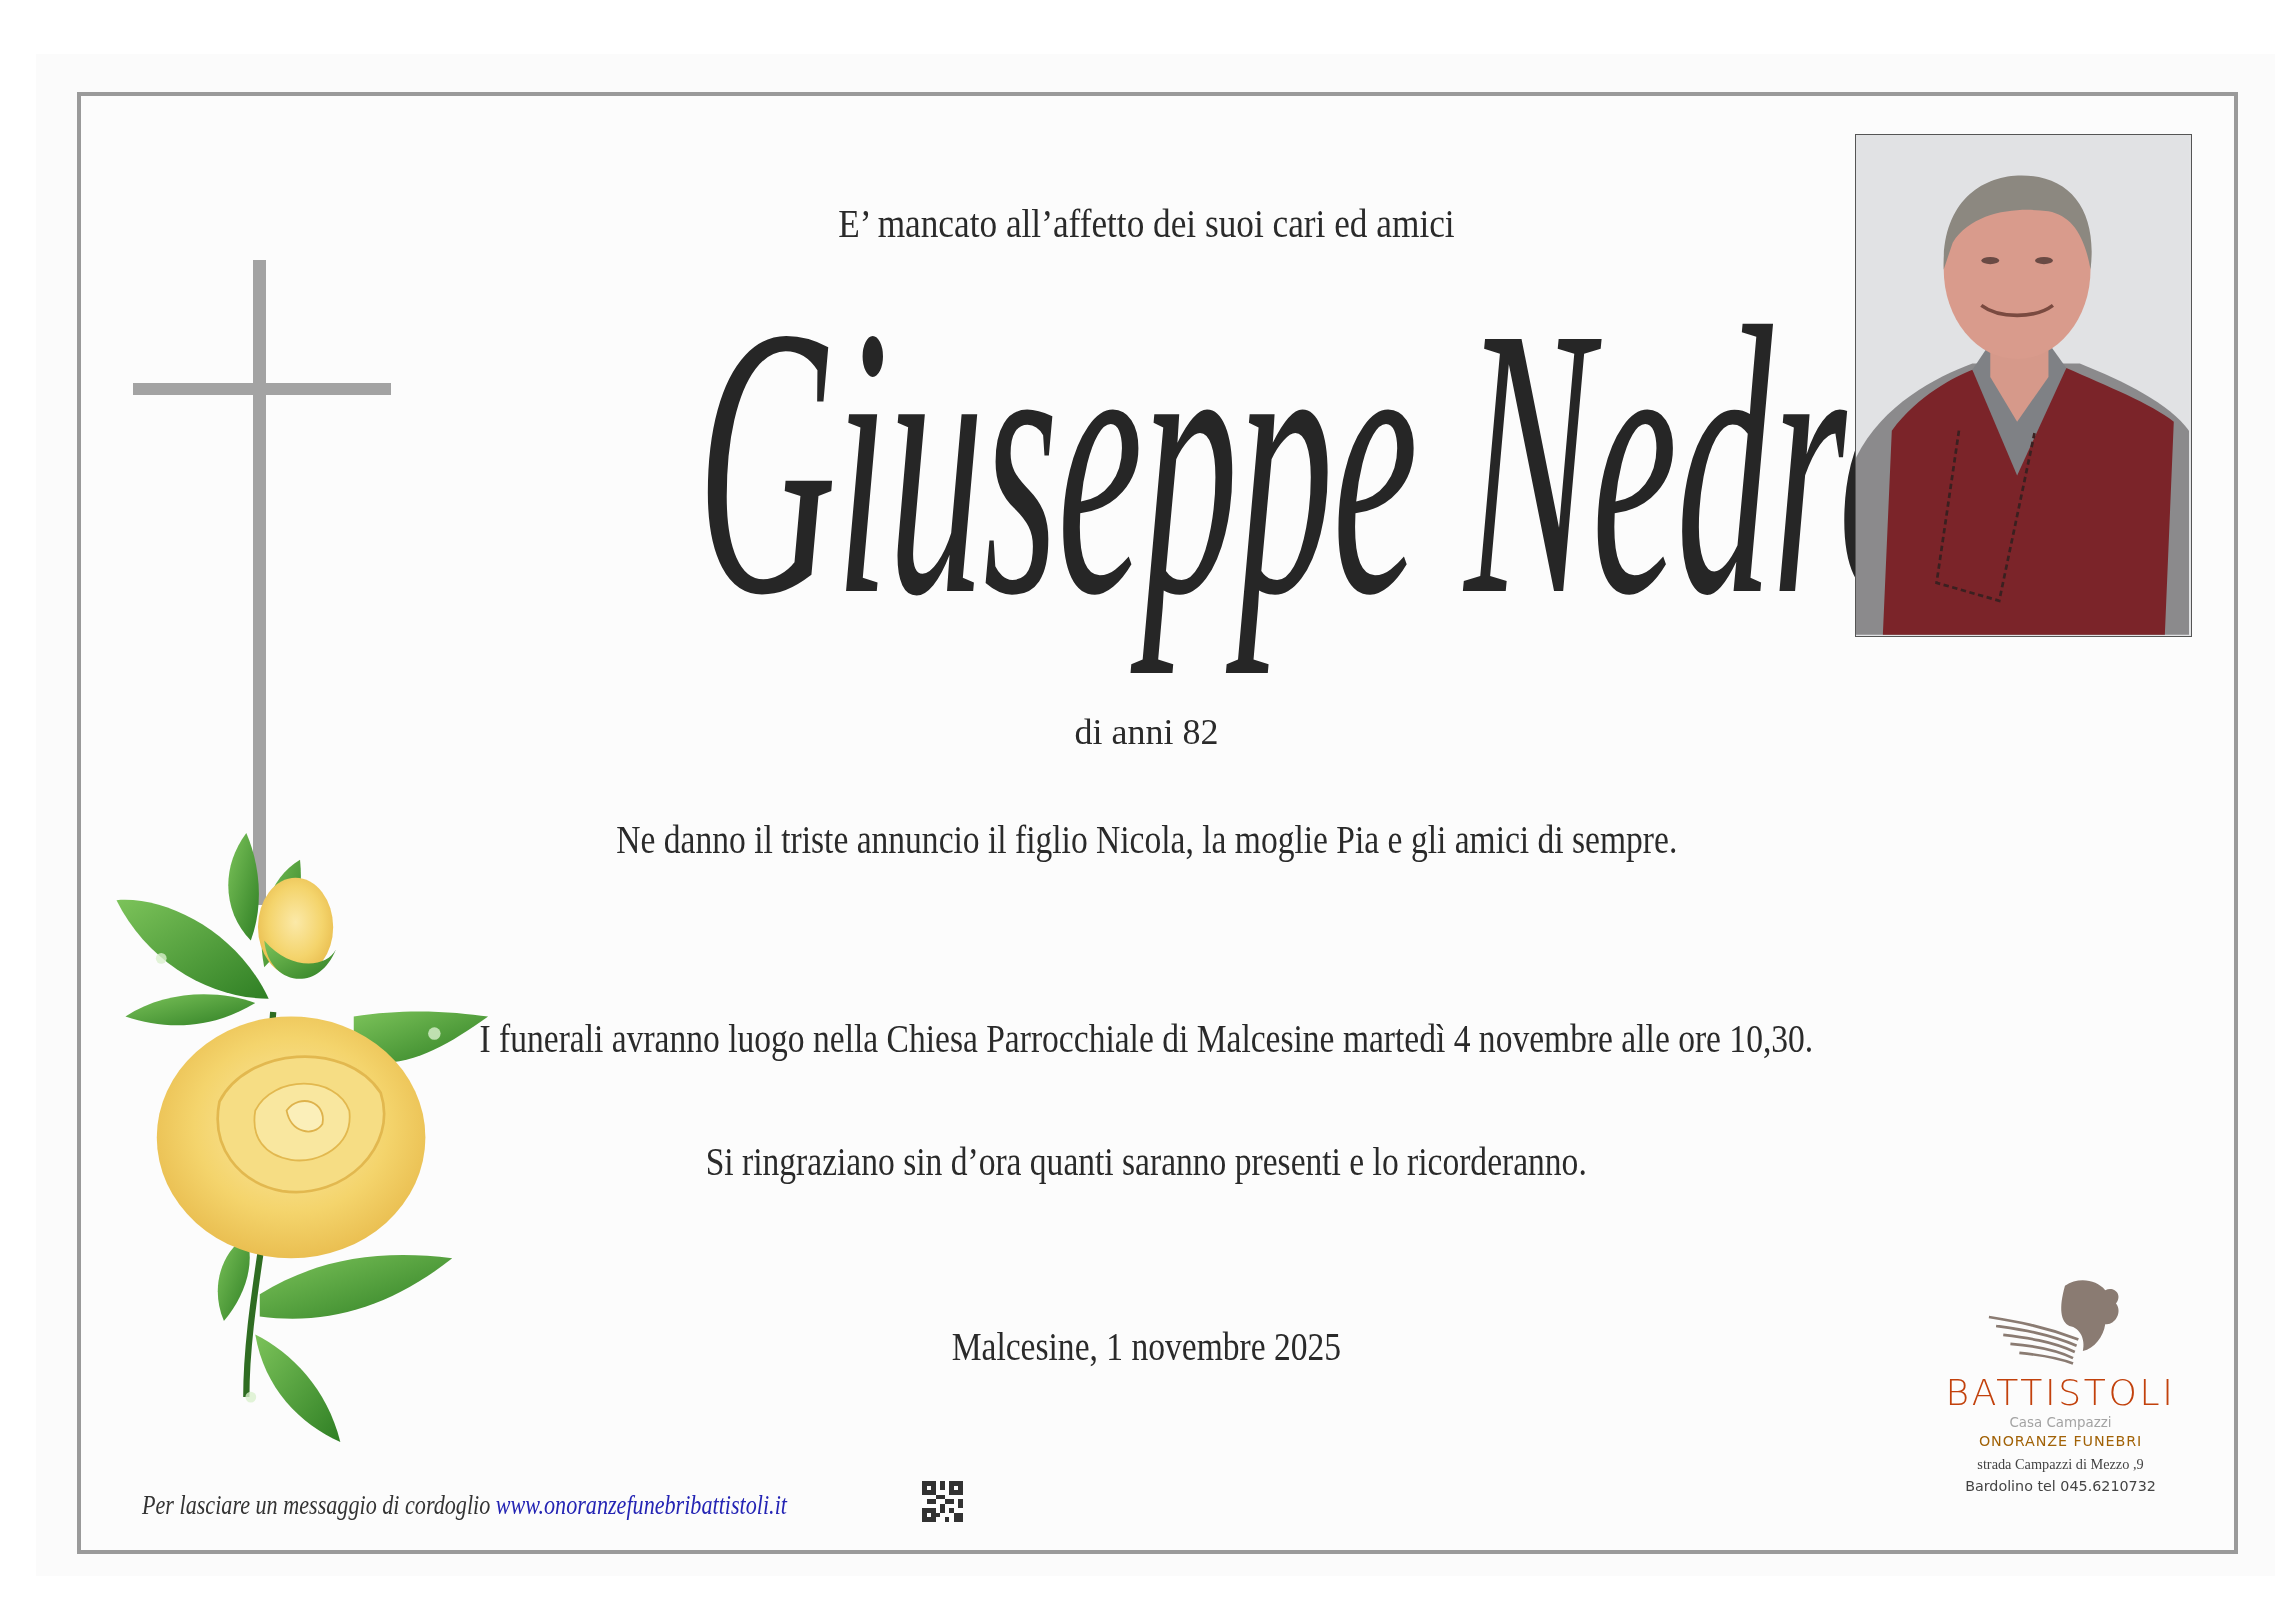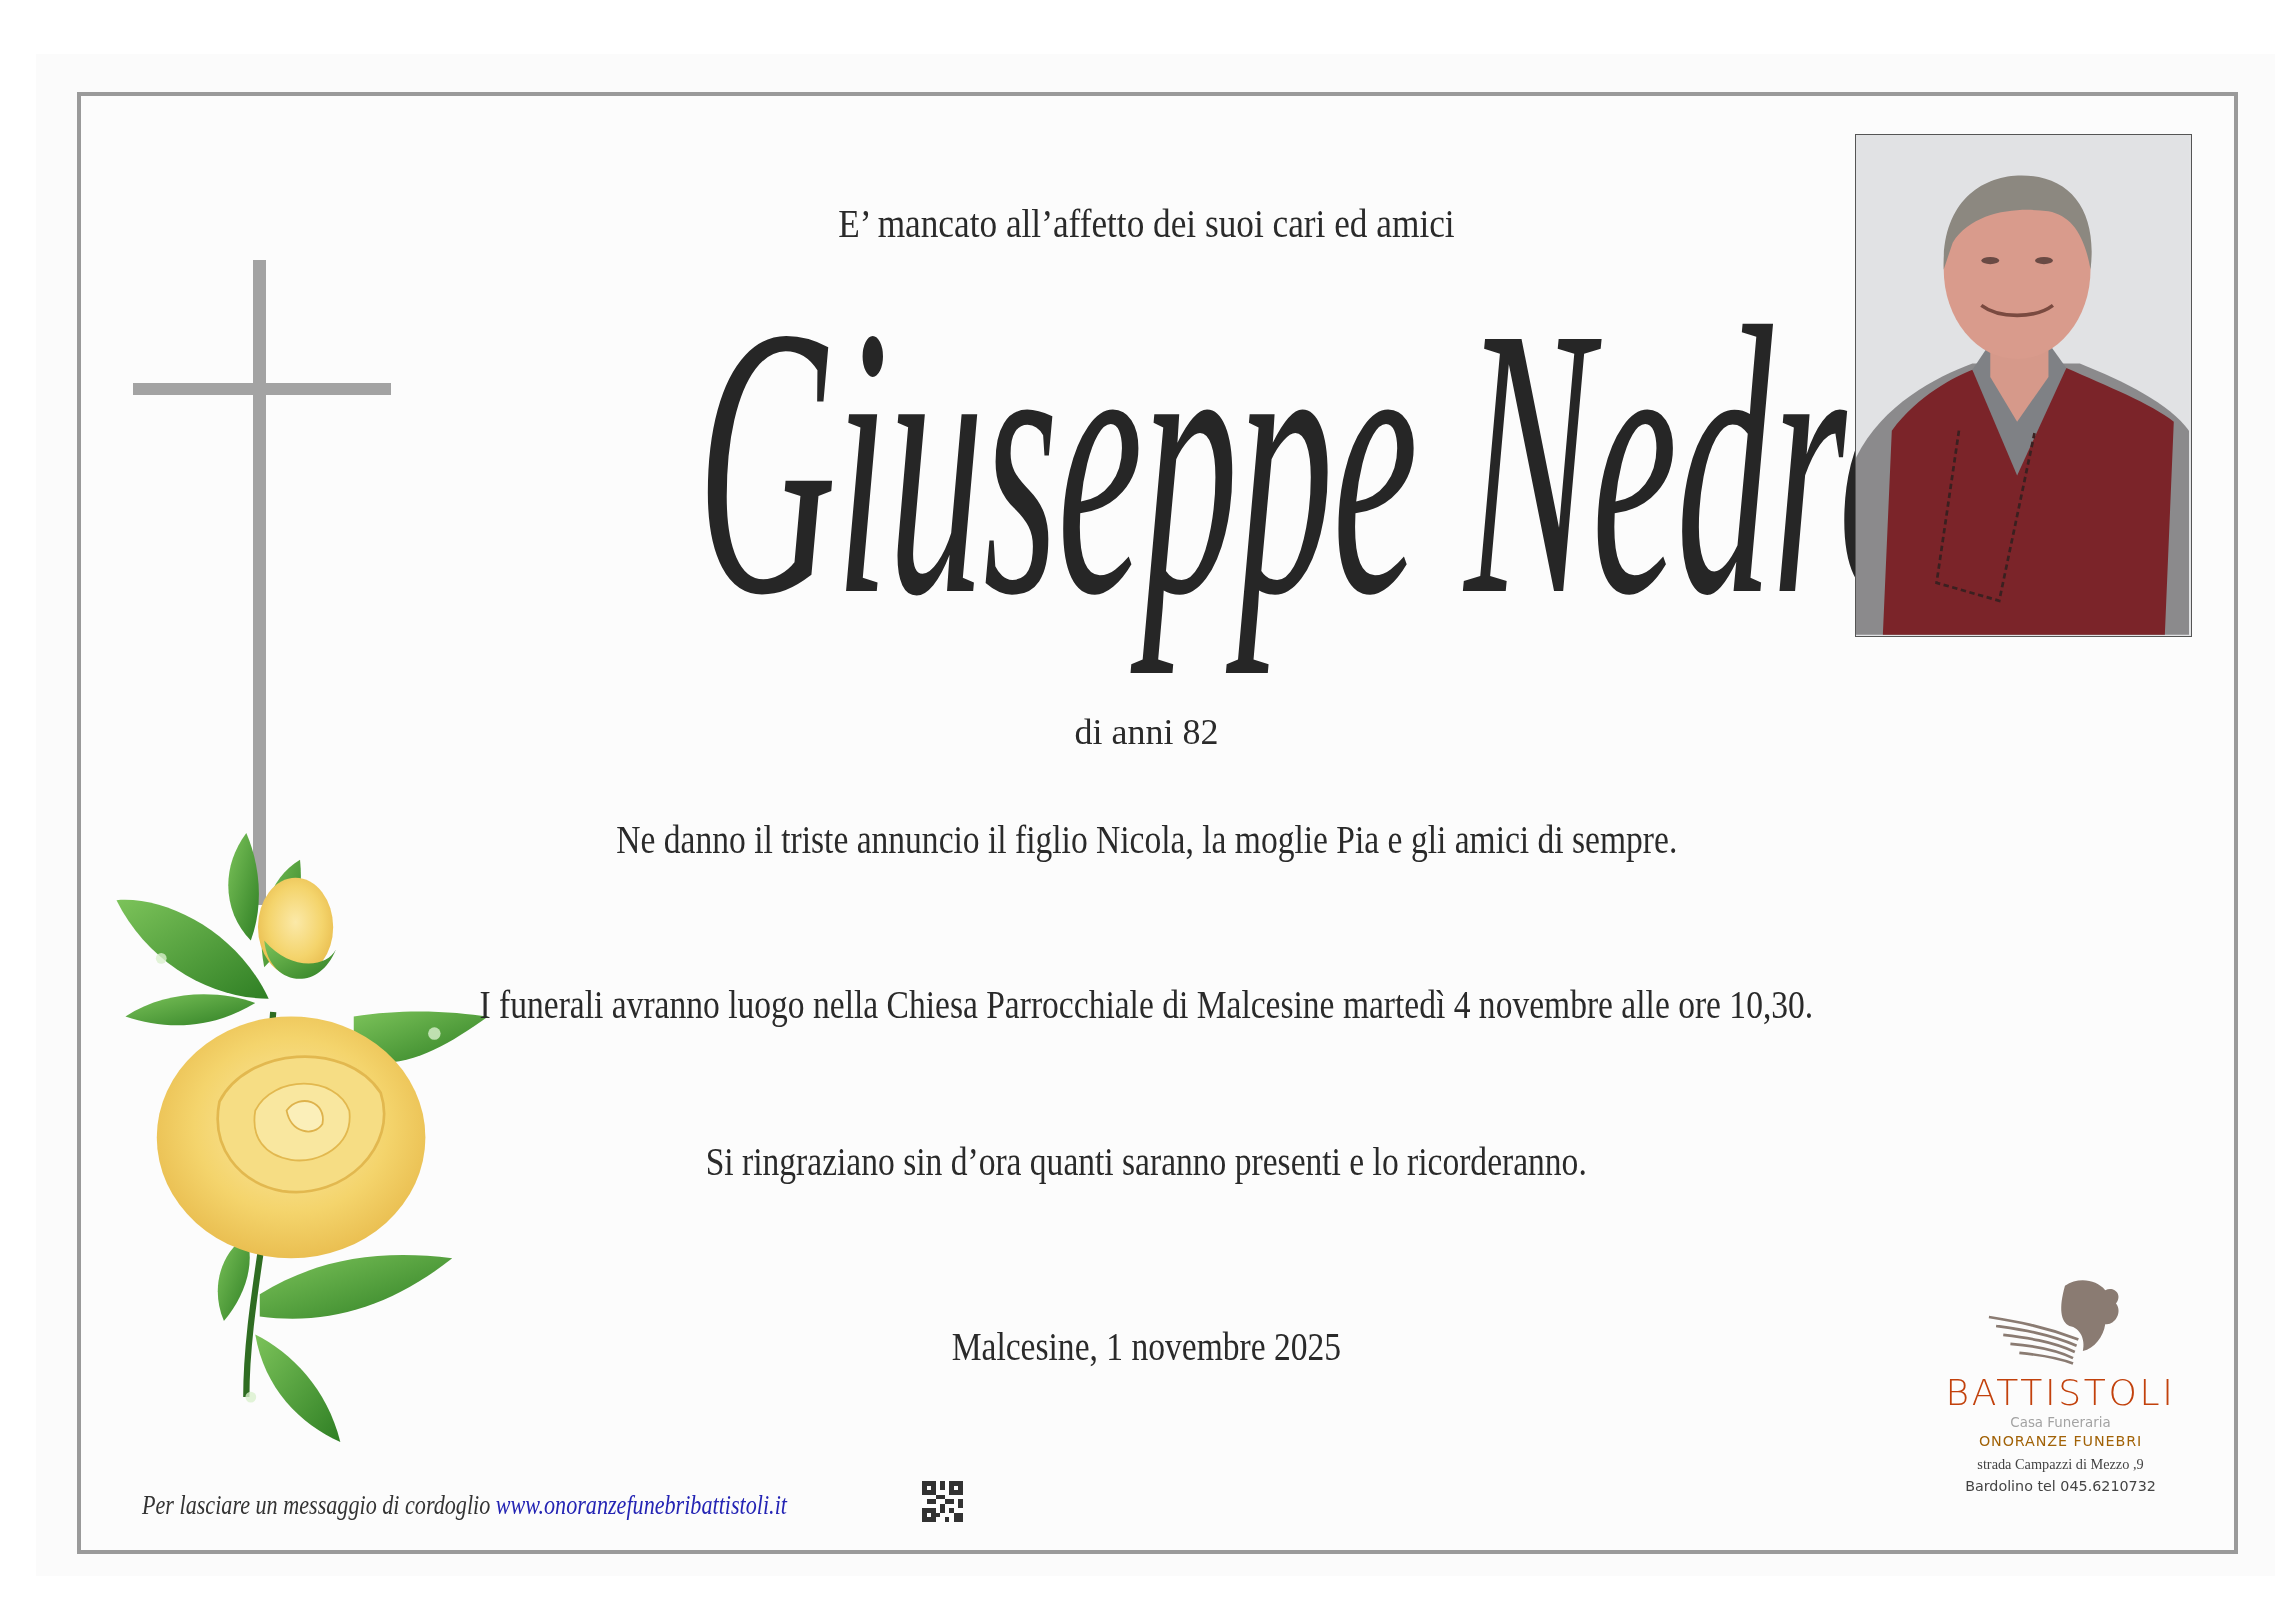--- a/index.html
+++ b/index.html
@@ -8,21 +8,21 @@
   .frame { position:absolute; left:77px; top:92px; width:2153px; height:1454px; border:4.5px solid #9a9a9a; box-sizing:content-box; background:#fcfcfc; }
   .abs { position:absolute; }
   .line { position:absolute; left:0; width:2293px; text-align:center; color:#2a2a2a; white-space:nowrap; }
   .line span { display:inline-block; transform:scaleX(0.86); transform-origin:center; }
   .intro { top:199px; font-size:41px; }
   .name { top:269px; font-size:385px; font-style:italic; color:#262626; line-height:1; }
   .name span { transform:scaleX(0.5); letter-spacing:-1.8px; }
   .age { top:691px; font-size:36px;margin-top:20px; }
   .age span { transform:none; }
   .announce { top:817px; font-size:39px; }
-  .funeral { top:982px; font-size:39px; }
+  .funeral { top:1016px; font-size:39px; }
   .thanks { top:1139px; font-size:39px;text-align:center; }
   .dateline { top:1324px; font-size:39px; }
   .cross-v { left:253px; top:260px; width:12.5px; height:645px; background:#a3a3a3; }
   .cross-h { left:133px; top:383px; width:258px; height:11.6px; background:#a3a3a3; }
   .photo { left:1855px; top:134px; width:337px; height:503px; border:1.8px solid #555; box-sizing:border-box; background:#e2e3e5; overflow:hidden; }
   .footer-msg { left:142px; top:1490px; font-size:27px; font-style:italic; color:#333; white-space:nowrap;text-align:center; }
   .footer-msg .txt { display:inline-block; transform:scaleX(0.82); transform-origin:left; }
   .footer-link { color:#2424b4; }
   .qr { left:922px; top:1481px; width:41px; height:41px; }
   .logo-wrap { left:1926px; top:1263px; width:269px; text-align:center; color:#333; }
@@ -121,18 +121,18 @@
 <div class="abs logo-wrap">
   <svg class="abs" style="left:54px;top:9px;" width="161" height="99" viewBox="0 0 180 110">
     <path d="M95 15 C110 5 130 8 140 20 C150 15 160 25 152 35 C160 45 150 60 140 58 C138 72 128 85 115 88 C118 75 112 62 100 60 C90 55 88 40 95 15Z" fill="#8a7b72"></path>
     <path d="M10 50 C40 55 70 60 110 75" stroke="#8a7b72" stroke-width="3" fill="none"></path>
     <path d="M18 60 C45 64 75 68 108 82" stroke="#8a7b72" stroke-width="3" fill="none"></path>
     <path d="M26 70 C52 73 80 77 106 89" stroke="#8a7b72" stroke-width="3" fill="none"></path>
     <path d="M34 80 C58 82 84 86 104 96" stroke="#8a7b72" stroke-width="3" fill="none"></path>
     <path d="M44 90 C64 92 86 95 104 102" stroke="#8a7b72" stroke-width="3" fill="none"></path>
   </svg>
   <div class="brand">BATTISTOLI</div>
-  <div class="brand-sub">Casa Funeraria</div>
+  <div class="brand-sub">Casa Campazzi</div>
   <div class="brand-l1">ONORANZE FUNEBRI</div>
   <div class="brand-l2">strada Campazzi di Mezzo ,9</div>
   <div class="brand-l3">Bardolino  tel  045.6210732</div>
 </div>
 
 
 </body></html>

